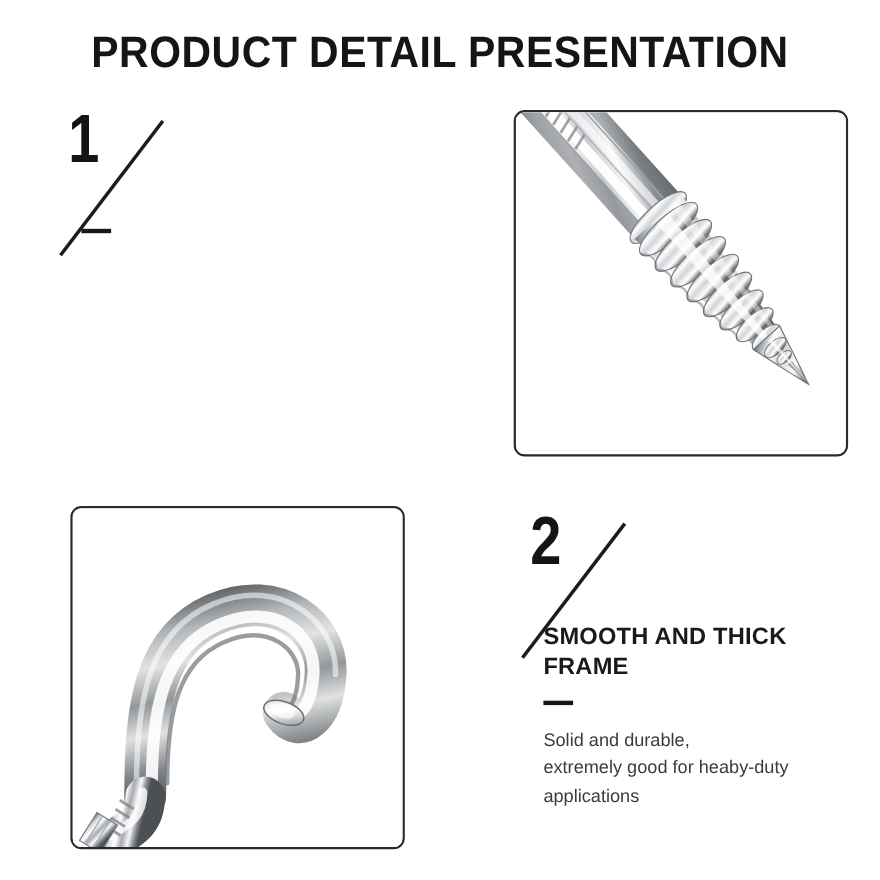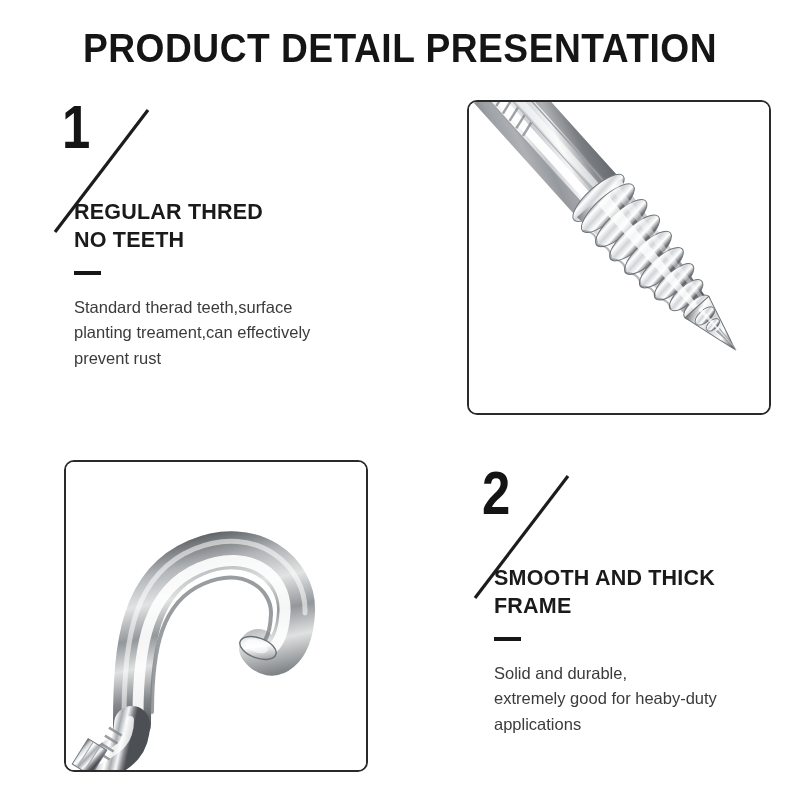--- a/index.html
+++ b/index.html
@@ -140,26 +140,21 @@
 
   <div class="page-title">PRODUCT DETAIL PRESENTATION</div>
 
   <div class="text-block block-1">
     <div class="numrow">
       <div class="num">1</div>
       <svg class="slash" viewBox="0 0 110 150">
         <line x1="3" y1="128" x2="96" y2="6"></line>
       </svg>
     </div>
-    <div class="heading">REGULAR THRED
-NO TEETH</div>
     <div class="dash"></div>
-    <div class="body-text">Standard therad teeth,surface
-planting treament,can effectively
-prevent rust</div>
   </div>
 
   <div class="text-block block-2">
     <div class="numrow">
       <div class="num">2</div>
       <svg class="slash" viewBox="0 0 110 150">
         <line x1="3" y1="128" x2="96" y2="6"></line>
       </svg>
     </div>
     <div class="heading">SMOOTH AND THICK

